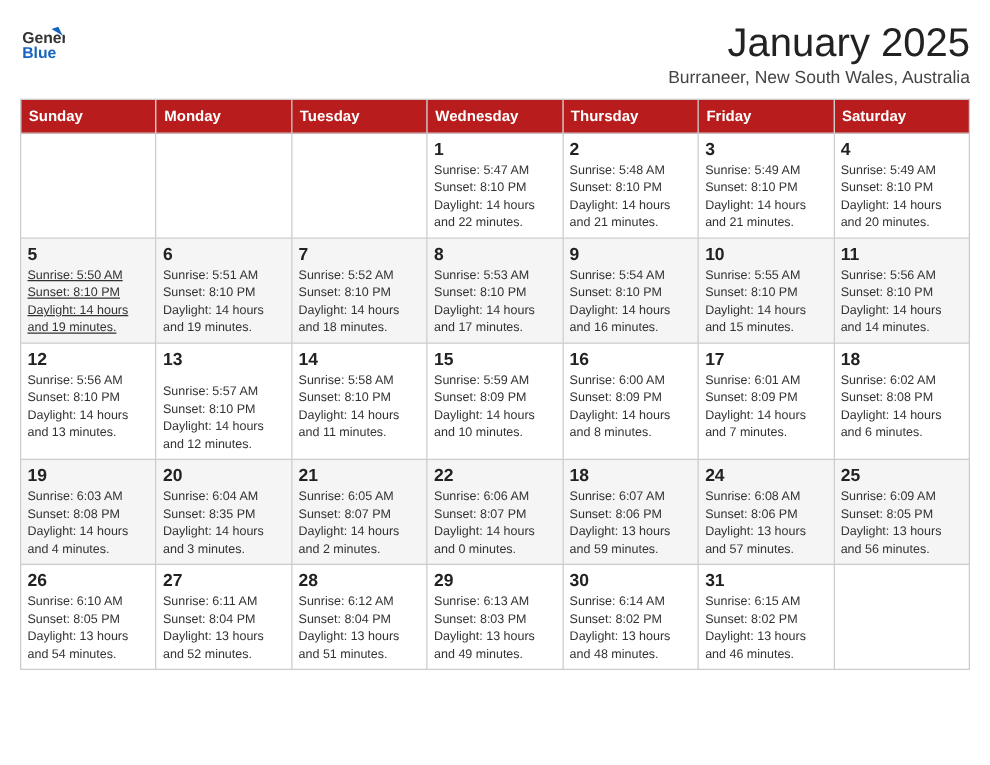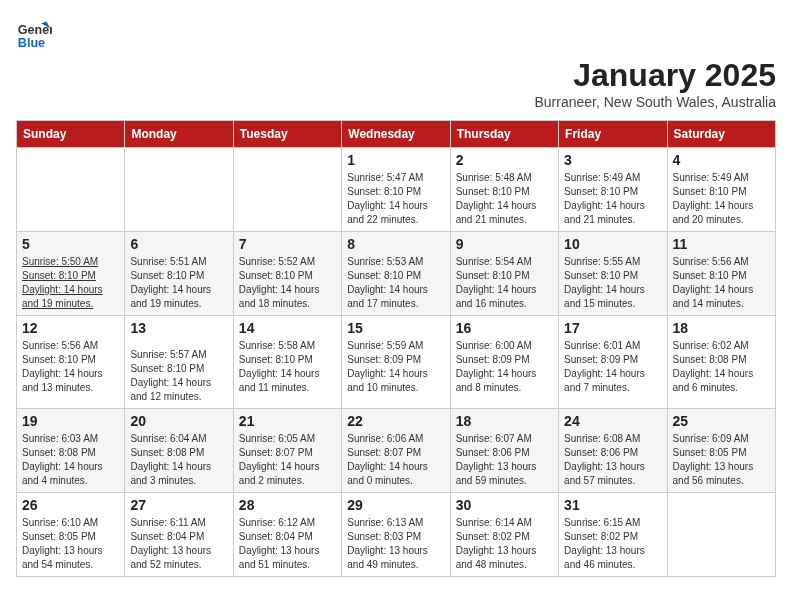--- a/index.html
+++ b/index.html
@@ -23,23 +23,22 @@
     }
     .logo-icon {
       width: 36px;
       height: 36px;
     }
     .title-block {
       text-align: right;
     }
     .month-title {
       font-size: 32px;
-      font-weight: bold;
+      font-weight: normal;
       color: #222;
-      margin-top: 41px;
     }
     .location-title {
       font-size: 14px;
       color: #444;
     }
     table {
       width: 100%;
       border-collapse: collapse;
       font-size: 11px;
     }
@@ -253,21 +252,21 @@
         <td>
           <div class="day-num">19</div>
           <div class="day-info" style="white-space: pre-line;">Sunrise: 6:03 AM
 Sunset: 8:08 PM
 Daylight: 14 hours
 and 4 minutes.</div>
         </td>
         <td>
           <div class="day-num">20</div>
           <div class="day-info" style="white-space: pre-line;">Sunrise: 6:04 AM
-Sunset: 8:08 PM
+Sunset: 8:35 PM
 Daylight: 14 hours
 and 3 minutes.</div>
         </td>
         <td>
           <div class="day-num">21</div>
           <div class="day-info" style="white-space: pre-line;">Sunrise: 6:05 AM
 Sunset: 8:07 PM
 Daylight: 14 hours
 and 2 minutes.</div>
         </td>

